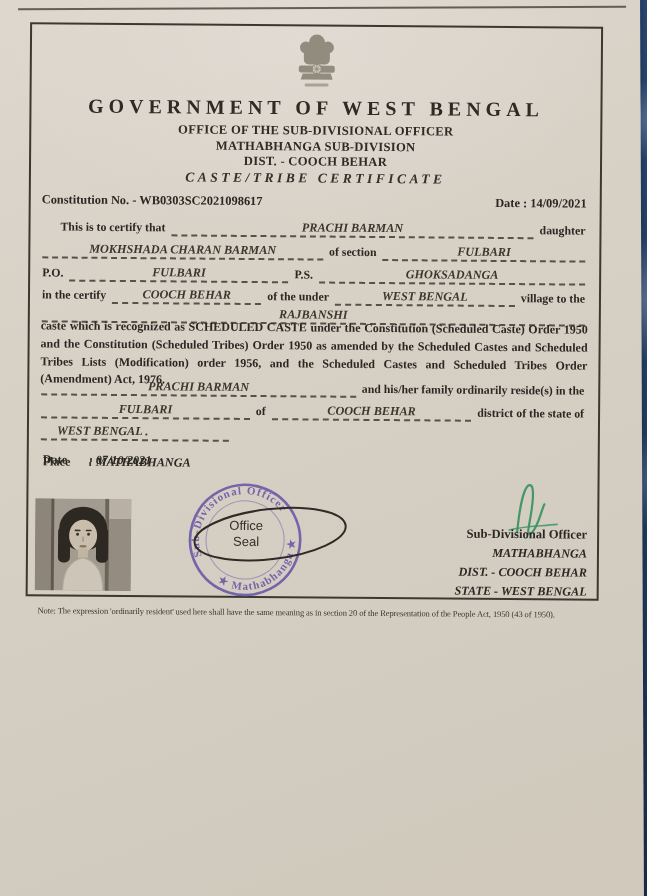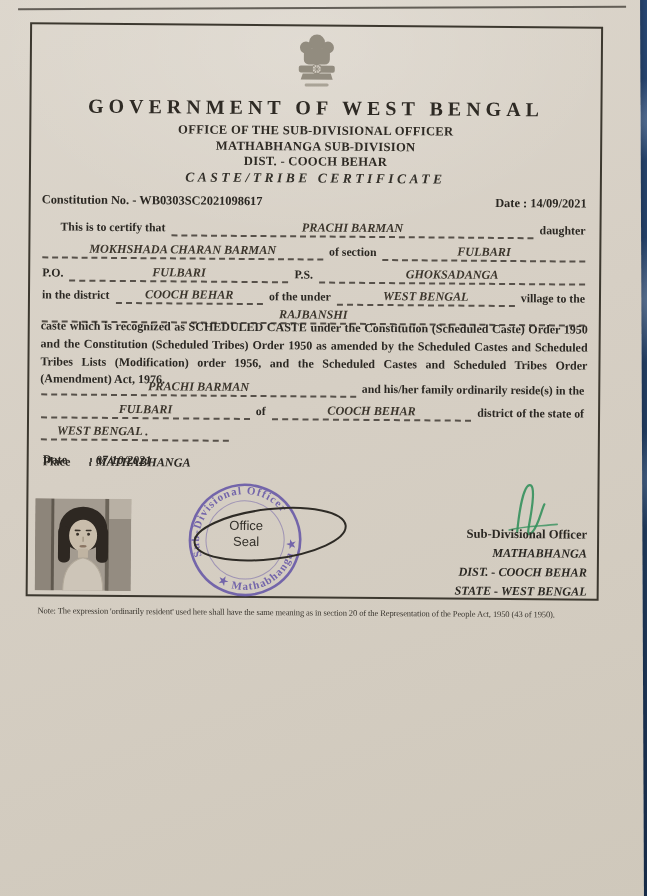--- a/index.html
+++ b/index.html
@@ -108,21 +108,21 @@
       </div>
 
       <div class="abs row" style="top:241px">
         <span class="lbl">P.O.</span>
         <span class="fill" style="flex:.9">FULBARI</span>
         <span class="lbl">P.S.</span>
         <span class="fill" style="flex:1.1">GHOKSADANGA</span>
       </div>
 
       <div class="abs row" style="top:263px">
-        <span class="lbl">in the district</span>
+        <span class="lbl">in the certify</span>
         <span class="fill" style="flex:.78">COOCH BEHAR</span>
         <span class="lbl">of the under</span>
         <span class="fill" style="flex:.95">WEST BENGAL</span>
         <span class="lbl">village to the</span>
       </div>
 
       <div class="abs row" style="top:282px">
         <span class="fill" style="flex:1">RAJBANSHI</span>
       </div>
 

